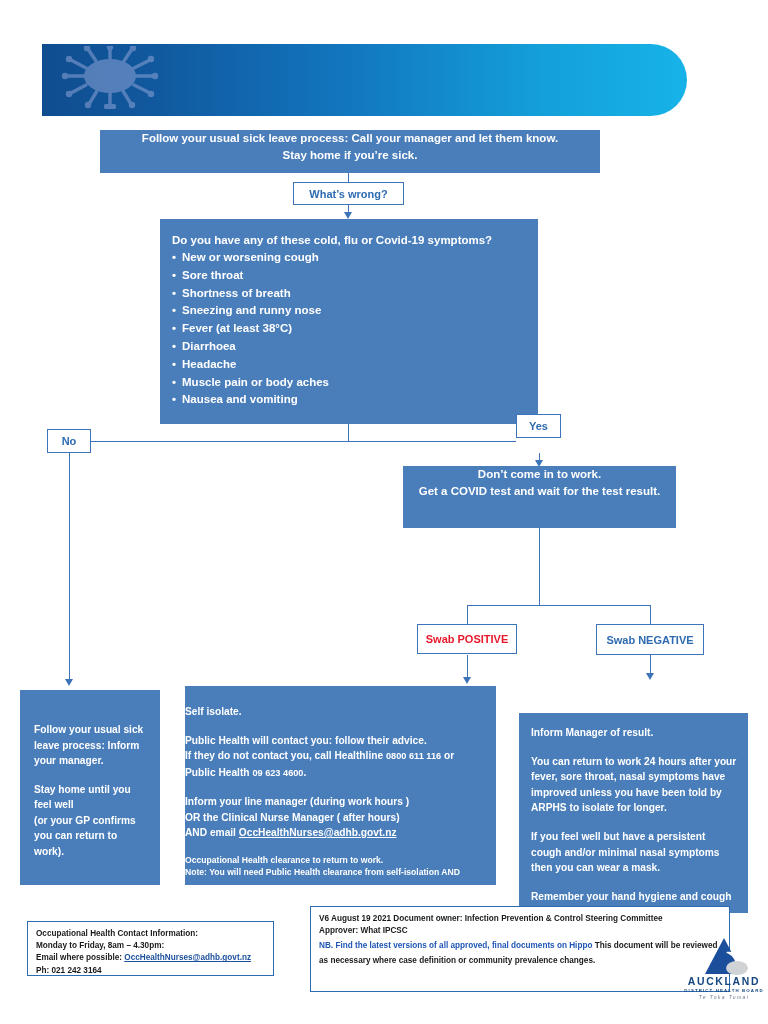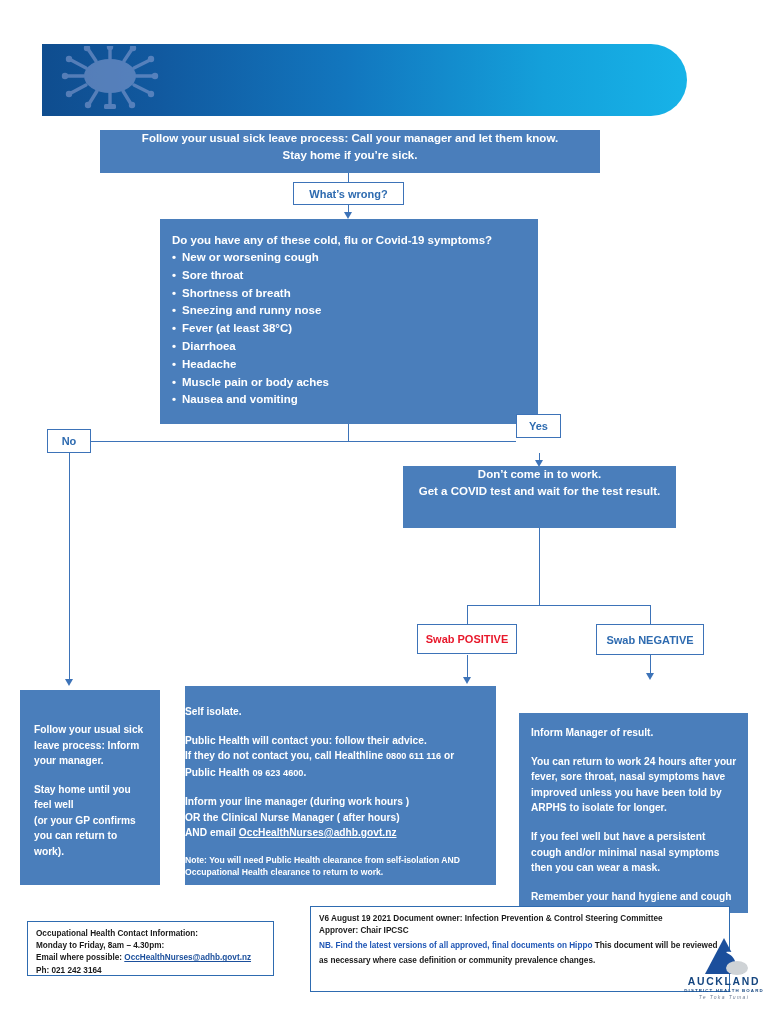--- a/index.html
+++ b/index.html
@@ -215,22 +215,22 @@
       <p>Self isolate.</p>
       <div class="gap"></div>
       <p>Public Health will contact you: follow their advice.</p>
       <p><span>If they do not contact you, call Healthline </span><span class="tel">0800 611 116</span><span>  or</span></p>
       <p><span>Public Health </span><span class="tel">09 623 4600</span><span>.</span></p>
       <div class="gap"></div>
       <p>Inform your line manager (during work hours )</p>
       <p>OR the Clinical Nurse Manager ( after hours)</p>
       <p><span>AND email </span><span class="email">OccHealthNurses@adhb.govt.nz</span></p>
       <div class="gap"></div>
+      <p class="small">Occupational Health clearance to return to work.</p>
       <p class="small">Note: You will need Public Health clearance from self-isolation AND</p>
-      <p class="small">Occupational Health clearance to return to work.</p>
     </div>
   </div>
 
   <div class="fbox outcome" id="outcome-neg">
     <div class="body">
       <p>Inform Manager of result.</p>
       <div class="gap"></div>
       <p>You can return to work 24 hours after your fever, sore throat, nasal symptoms have improved unless you have been told by ARPHS to isolate for longer.</p>
       <div class="gap"></div>
       <p>If you feel  well but have a persistent cough and/or minimal nasal symptoms  then you can wear a mask.</p>
@@ -241,21 +241,21 @@
 
   <div id="footer-contact">
     <p>Occupational Health Contact Information:</p>
     <p>Monday to Friday, 8am – 4.30pm:</p>
     <p><span>Email where possible: </span><span class="email">OccHealthNurses@adhb.govt.nz</span></p>
     <p>Ph: 021 242 3164</p>
   </div>
 
   <div id="footer-version">
     <p>V6 August 19 2021 Document owner: Infection Prevention &amp; Control Steering Committee</p>
-    <p>Approver: Chair IPCSC</p>
+    <p>Approver: What IPCSC</p>
     <p class="nb"><span>NB. Find the latest versions of all approved, final documents on Hippo</span><span class="nbrest"> This document will be reviewed as necessary where case definition or community prevalence changes.</span></p>
   </div>
 
   <div id="adhb-logo">
     <div class="mark">
       <svg viewBox="0 0 84 40" width="84" height="40">
         <path d="M42 2 L23 38 L61 38 Z" fill="#1b4f9c"></path>
         <path d="M44 16 C54 14 62 22 60 31 C58 37 50 38 46 34 C52 33 55 28 52 23 C50 19 46 18 44 16 Z" fill="#ffffff"></path>
         <ellipse cx="55" cy="32" rx="11" ry="7" fill="#cfd3d6"></ellipse>
       </svg>

